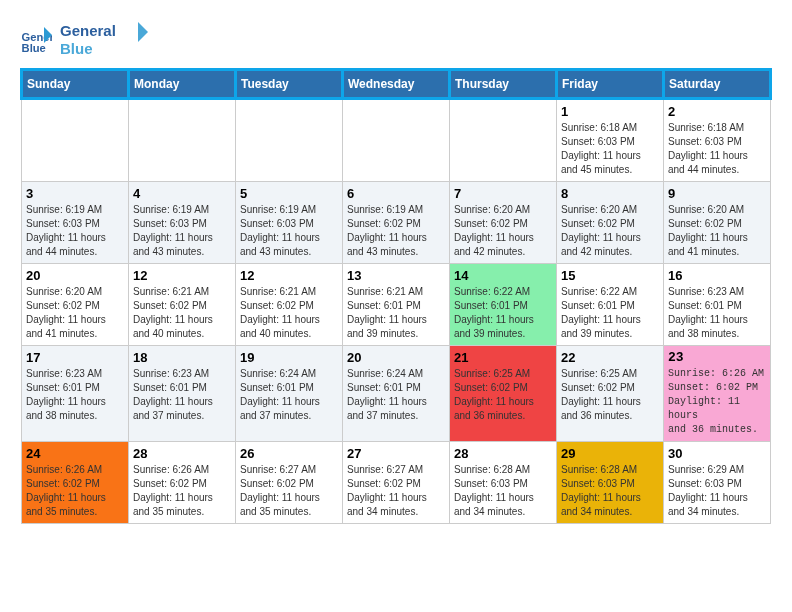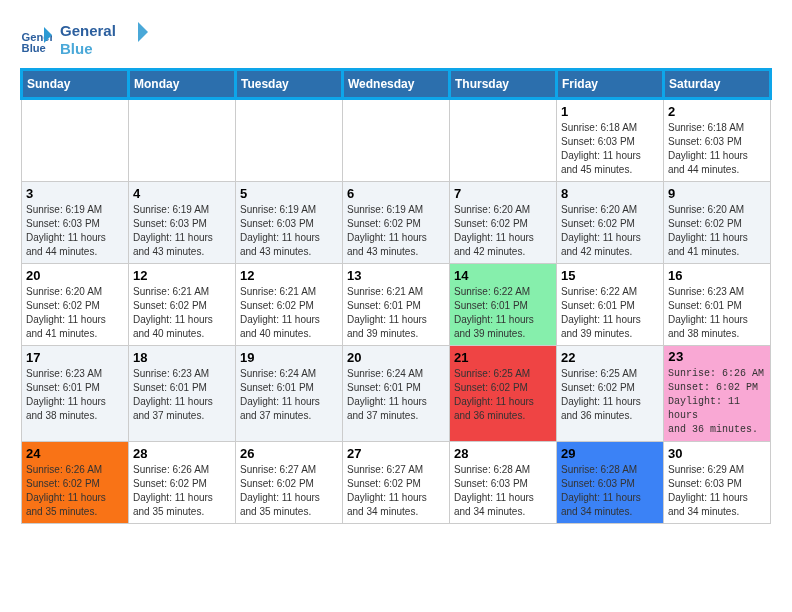--- a/index.html
+++ b/index.html
@@ -321,21 +321,21 @@
 Daylight: 11 hours
 and 34 minutes.</div>
           </td>
           <td style="background: rgb(255, 255, 255);">
             <div class="day-number">28</div>
             <div class="day-info" style="white-space: pre-line;">Sunrise: 6:28 AM
 Sunset: 6:03 PM
 Daylight: 11 hours
 and 34 minutes.</div>
           </td>
-          <td style="background: #3b82f6;">
+          <td style="background: #eab308;">
             <div class="day-number">29</div>
             <div class="day-info" style="white-space: pre-line;">Sunrise: 6:28 AM
 Sunset: 6:03 PM
 Daylight: 11 hours
 and 34 minutes.</div>
           </td>
           <td style="background: rgb(255, 255, 255);">
             <div class="day-number">30</div>
             <div class="day-info" style="white-space: pre-line;">Sunrise: 6:29 AM
 Sunset: 6:03 PM

